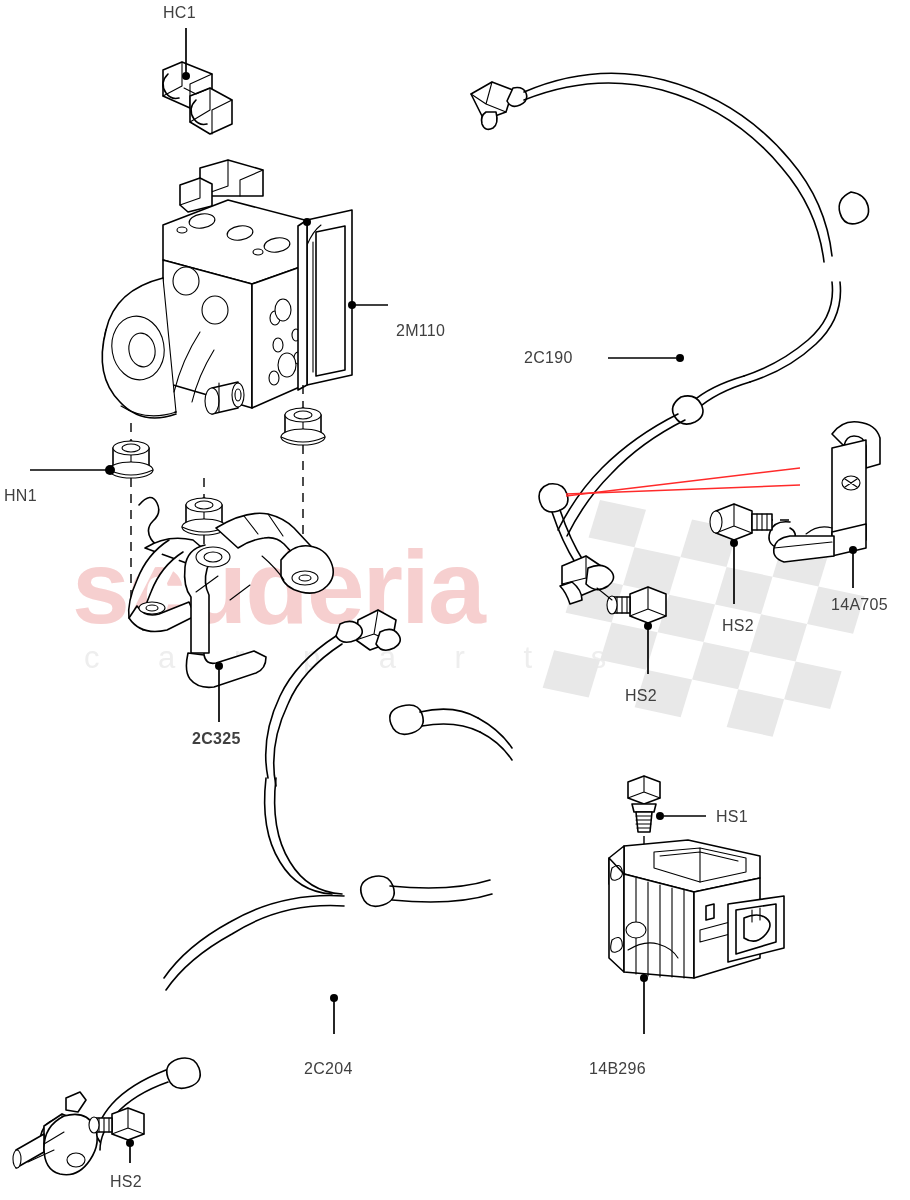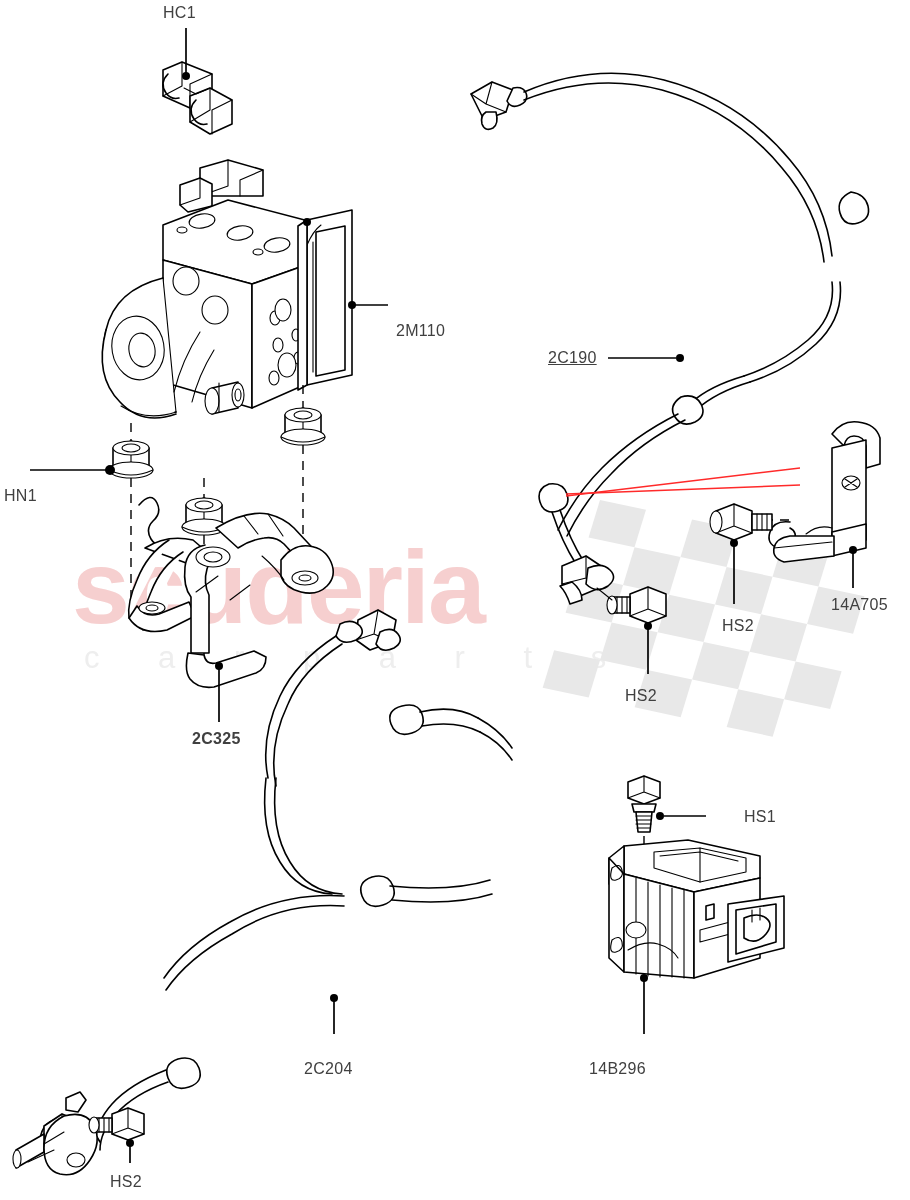--- a/index.html
+++ b/index.html
@@ -426,31 +426,31 @@
     </g>
 
   </svg>
 
   <div class="part-label" style="left:163px; top:4px;">HC1</div>
 
   <div class="part-label" style="left:396px; top:294px;margin-top:28px;">2M110</div>
 
   <div class="part-label" style="left:4px; top:487px;">HN1</div>
 
-  <div class="part-label" style="left:548px; top:349px;text-decoration:underline;">2C190</div>
+  <div class="part-label" style="left:524px; top:349px;">2C190</div>
 
   <div class="part-label" style="left:192px; top:730px;font-weight:bold;">2C325</div>
 
   <div class="part-label" style="left:625px; top:687px;">HS2</div>
 
   <div class="part-label" style="left:722px; top:617px;">HS2</div>
 
   <div class="part-label" style="left:831px; top:596px;text-align:center;">14A705</div>
 
-  <div class="part-label" style="left:744px; top:808px;">HS1</div>
+  <div class="part-label" style="left:716px; top:808px;">HS1</div>
 
   <div class="part-label" style="left:589px; top:1060px;">14B296</div>
 
   <div class="part-label" style="left:304px; top:1060px;">2C204</div>
 
   <div class="part-label" style="left:110px; top:1173px;">HS2</div>
 
 </div>
 
 </body></html>

